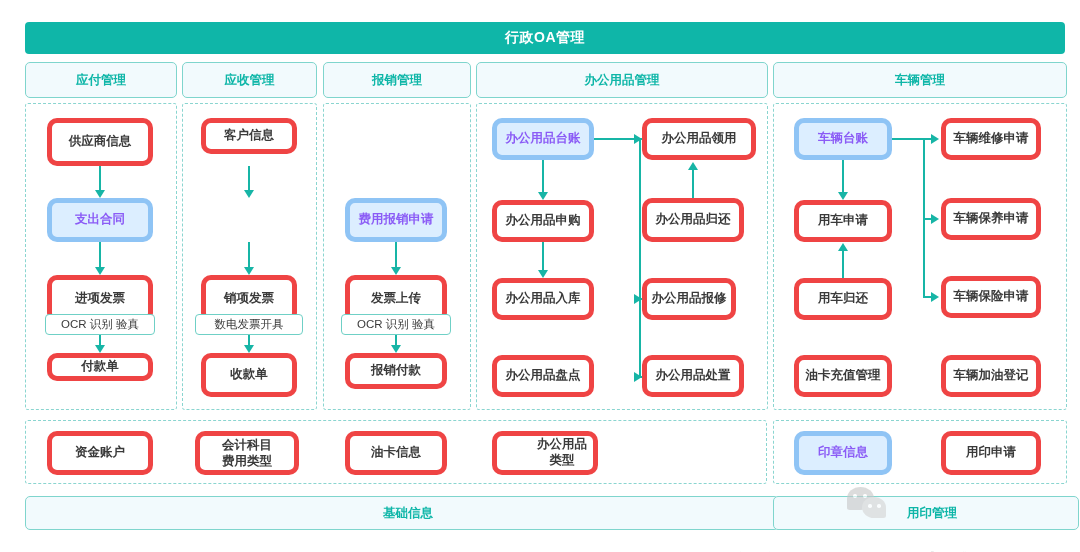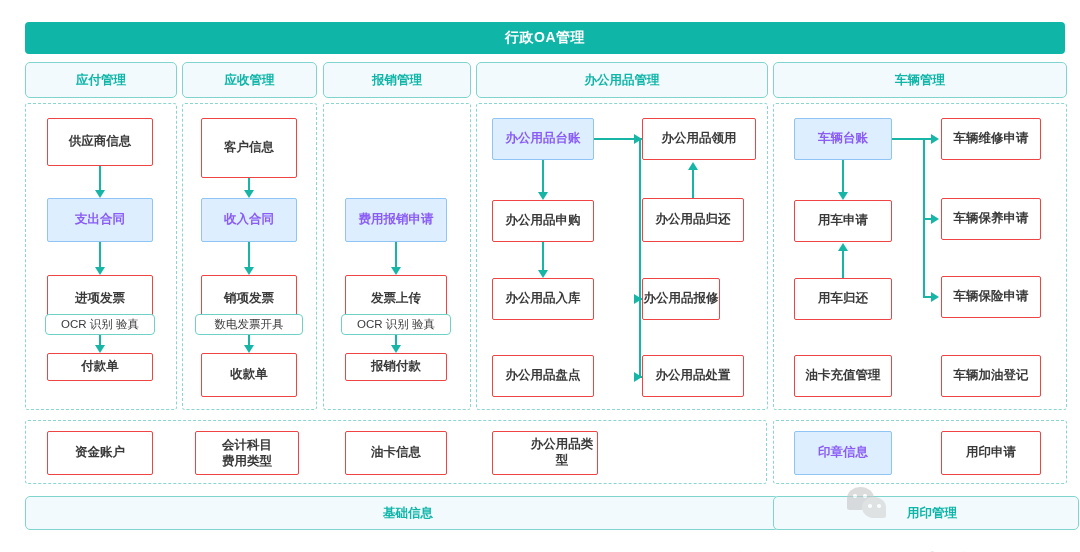--- a/index.html
+++ b/index.html
@@ -30,21 +30,21 @@
   
   .panel{
     position:absolute;
     border:1px dashed #8ad5d0;border-radius:3px;
     background:transparent;
   }
 
   
   .node{
     position:absolute;
-    border:1px solid #ef4444;border-radius:2px;
+    border:5px solid #ef4444;border-radius:10px;
     background:#ffffff;
     display:flex;align-items:center;justify-content:center;
     text-align:center;
     color:#3a3a3a;font-size:12.5px;font-weight:bold;
     line-height:1.25;
     box-sizing:border-box;
     z-index:3;
   }
   .node.hl{
     background:#dceeff;
@@ -143,45 +143,44 @@
   <div class="vline" style="left:94px;top:242px;height:28px;"></div>
   <div class="arrow-down" style="left:90px;top:267px;"></div>
 
   <div class="node" style="left:42px;top:275px;width:106px;height:48px;">进项发票</div>
   <div class="strip" style="left:40px;top:314px;width:110px;height:21px;">OCR 识别 验真</div>
   <div class="vline" style="left:94px;top:335px;height:14px;"></div>
   <div class="arrow-down" style="left:90px;top:345px;"></div>
 
   <div class="node" style="left:42px;top:353px;width:106px;height:28px;">付款单</div>
 
-  <div class="node" style="left:196px;top:118px;width:96px;height:60px;text-align:right;">客户信息</div>
+  <div class="node" style="left:196px;top:118px;width:96px;height:36px;text-align:right;">客户信息</div>
   <div class="vline" style="left:243px;top:166px;height:27px;"></div>
   <div class="arrow-down" style="left:239px;top:190px;"></div>
 
-  <div class="node hl" style="left:196px;top:198px;width:96px;height:44px;">收入合同</div>
   <div class="vline" style="left:243px;top:242px;height:28px;"></div>
   <div class="arrow-down" style="left:239px;top:267px;"></div>
 
   <div class="node" style="left:196px;top:275px;width:96px;height:48px;">销项发票</div>
   <div class="strip" style="left:190px;top:314px;width:108px;height:21px;">数电发票开具</div>
   <div class="vline" style="left:243px;top:335px;height:14px;"></div>
   <div class="arrow-down" style="left:239px;top:345px;"></div>
 
   <div class="node" style="left:196px;top:353px;width:96px;height:44px;">收款单</div>
 
   <div class="node hl" style="left:340px;top:198px;width:102px;height:44px;">费用报销申请</div>
   <div class="vline" style="left:390px;top:242px;height:28px;"></div>
   <div class="arrow-down" style="left:386px;top:267px;"></div>
 
   <div class="node" style="left:340px;top:275px;width:102px;height:48px;">发票上传</div>
   <div class="strip" style="left:336px;top:314px;width:110px;height:21px;">OCR 识别 验真</div>
   <div class="vline" style="left:390px;top:335px;height:14px;"></div>
   <div class="arrow-down" style="left:386px;top:345px;"></div>
 
-  <div class="node" style="left:340px;top:353px;width:102px;height:28px;">报销付款</div>
+  <div class="node" style="left:340px;top:353px;width:102px;height:36px;">报销付款</div>
 
   <div class="node hl" style="left:487px;top:118px;width:102px;height:42px;">办公用品台账</div>
   <div class="vline" style="left:537px;top:160px;height:35px;"></div>
   <div class="arrow-down" style="left:533px;top:192px;"></div>
 
   <div class="node" style="left:487px;top:200px;width:102px;height:42px;">办公用品申购</div>
   <div class="vline" style="left:537px;top:242px;height:33px;"></div>
   <div class="arrow-down" style="left:533px;top:270px;"></div>
 
   <div class="node" style="left:487px;top:278px;width:102px;height:42px;">办公用品入库</div>
@@ -197,21 +196,21 @@
   <div class="arrow-right" style="left:629px;top:372px;"></div>
 
   <div class="hline" style="left:634px;top:138px;width:12px;"></div>
 
   <div class="node" style="left:637px;top:118px;width:114px;height:42px;">办公用品领用</div>
   <div class="node" style="left:637px;top:198px;width:102px;height:44px;">办公用品归还</div>
 
   <div class="vline" style="left:687px;top:168px;height:30px;"></div>
   <div class="arrow-up" style="left:683px;top:162px;"></div>
 
-  <div class="node" style="left:637px;top:278px;width:78px;height:42px;text-align:right;">办公用品报修</div>
+  <div class="node" style="left:637px;top:278px;width:94px;height:42px;text-align:right;">办公用品报修</div>
   <div class="node" style="left:637px;top:355px;width:102px;height:42px;">办公用品处置</div>
 
   <div class="node hl" style="left:789px;top:118px;width:98px;height:42px;">车辆台账</div>
   <div class="vline" style="left:837px;top:160px;height:35px;"></div>
   <div class="arrow-down" style="left:833px;top:192px;"></div>
 
   <div class="node" style="left:789px;top:200px;width:98px;height:42px;">用车申请</div>
 
   <div class="node" style="left:789px;top:278px;width:98px;height:42px;">用车归还</div>
 

